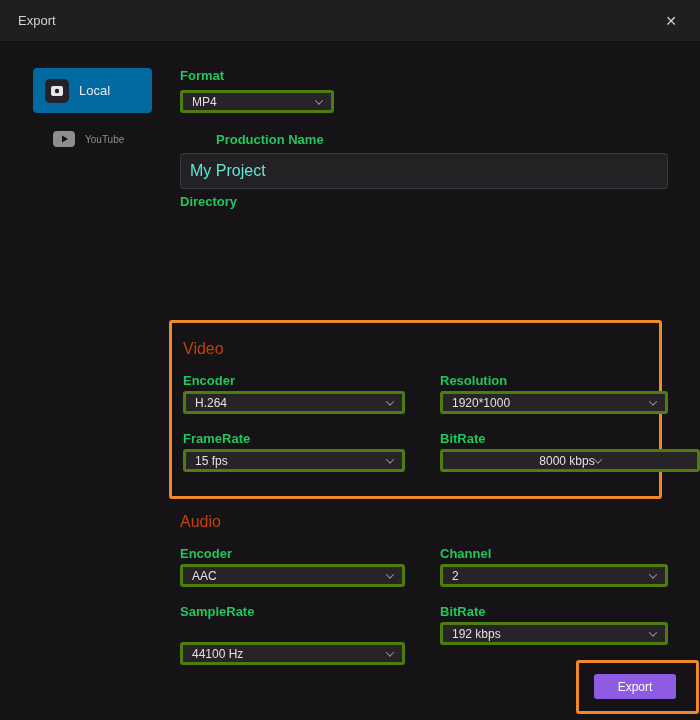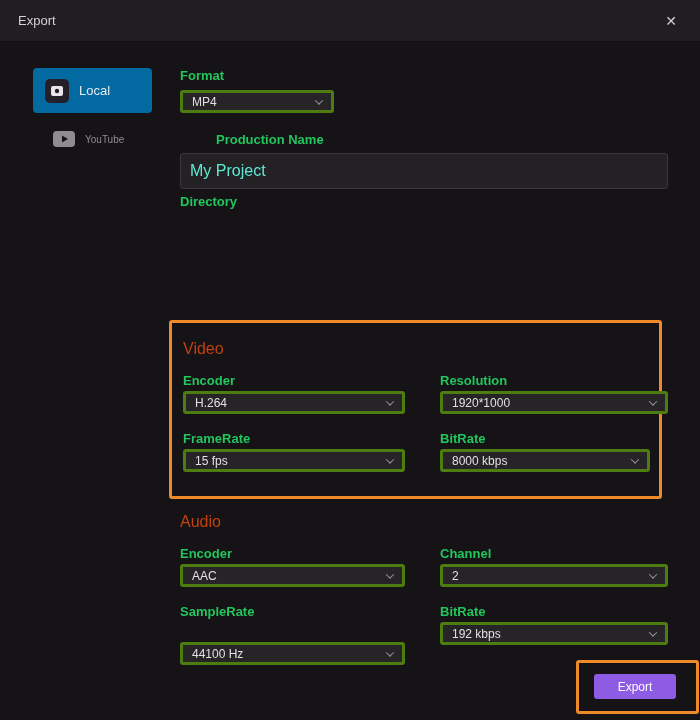--- a/index.html
+++ b/index.html
@@ -161,21 +161,21 @@
     <span class="chev"></span>
   </div>
 
   <div class="field-label" style="left:183px; top:431px;">FrameRate</div>
   <div class="field-label" style="left:440px; top:431px;">BitRate</div>
 
   <div class="dropdown" style="left:183px; top:449px; width:222px;">
     <span class="val">15 fps</span>
     <span class="chev"></span>
   </div>
-  <div class="dropdown" style="left:440px; top:449px; width:210px;">
+  <div class="dropdown" style="left:440px; top:449px; width:260px;justify-content:center;">
     <span class="val">8000 kbps</span>
     <span class="chev"></span>
   </div>
 
   <div class="section-title" style="left:180px; top:513px;">Audio</div>
 
   <div class="field-label" style="left:180px; top:546px;">Encoder</div>
   <div class="field-label" style="left:440px; top:546px;">Channel</div>
 
   <div class="dropdown" style="left:180px; top:564px; width:225px;">

